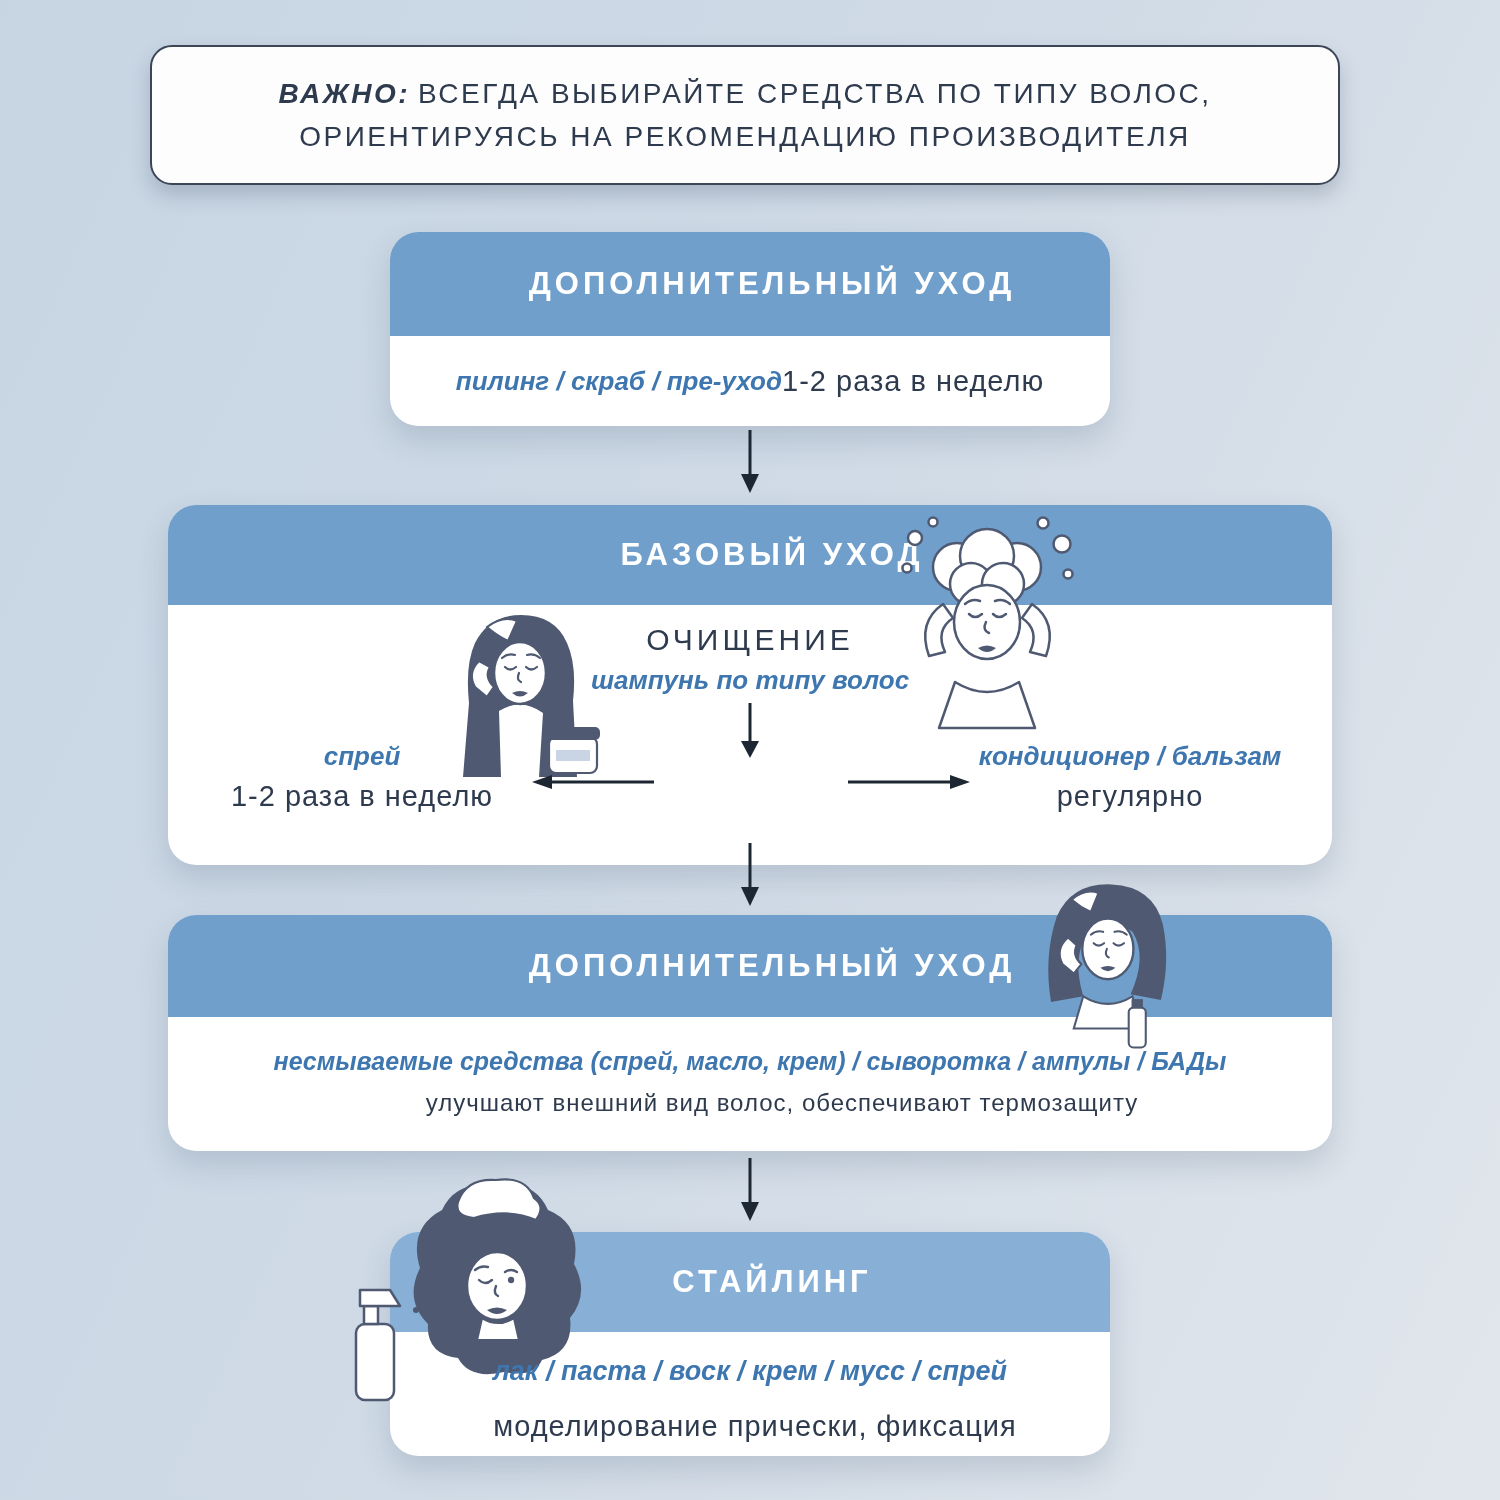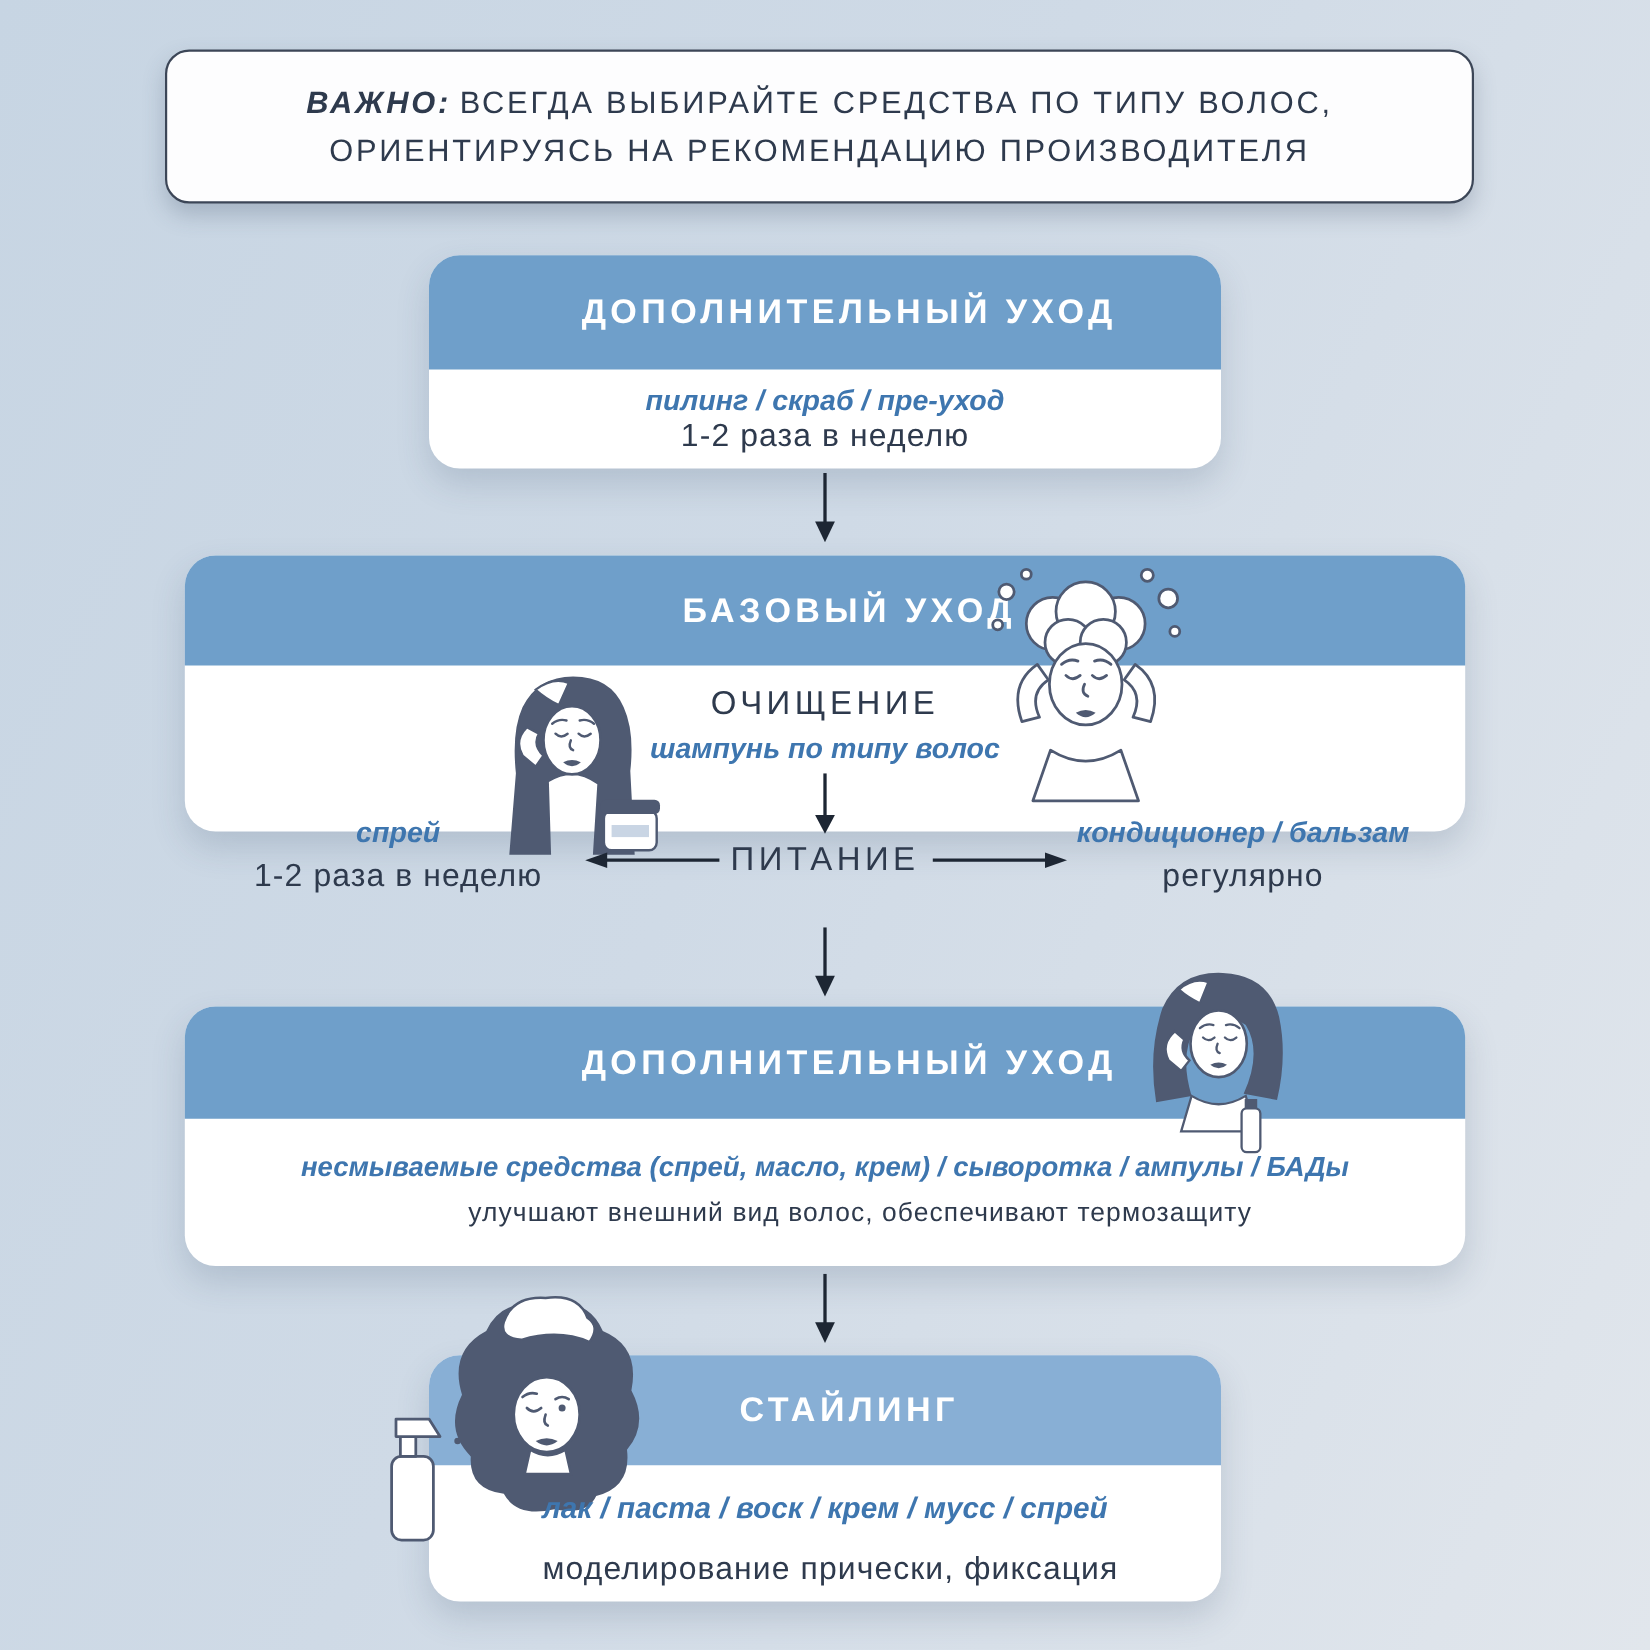--- a/index.html
+++ b/index.html
@@ -31,26 +31,26 @@
     position:absolute; left:0; top:0; width:100%;
     border-radius:28px 28px 0 0; background:#6f9fca;
     display:flex; align-items:center; justify-content:center; z-index:1;
   }
   .head-title { color:#ffffff; font-size:31px; font-weight:bold; letter-spacing:4px; white-space:nowrap;margin-left:44px; }
 
   .card-1 { left:390px; top:232px; width:720px; height:194px; }
   .card-1 .card-head { height:104px; }
   .card-1 .card-body {
     position:absolute; left:0; top:104px; width:100%; height:90px;
-    display:flex; align-items:center; justify-content:center; white-space:nowrap;flex-direction:column;
+    display:flex; align-items:center; justify-content:center; white-space:nowrap;
   }
   .card-1 .accent { font-size:26px; }
   .card-1 .plain  { font-size:29px; letter-spacing:1px; }
 
-  .card-2 { left:168px; top:505px; width:1164px; height:251px; }
+  .card-2 { left:168px; top:505px; width:1164px; height:360px; }
   .card-2 .card-head { height:100px; }
 
   .card-3 { left:168px; top:915px; width:1164px; height:236px; }
   .card-3 .card-head { height:102px; }
 
   .card-4 { left:390px; top:1232px; width:720px; height:224px; }
   .card-4 .card-head { height:100px; background:#88afd5; }
 
   .accent { color:#3e76af; font-style:italic; font-weight:bold; }
   .plain  { color:#2e3a4d; }
@@ -167,21 +167,20 @@
     </svg>
 
     <span class="center-line plain c2-cleansing">ОЧИЩЕНИЕ</span>
     <span class="center-line accent c2-cleansing-sub">шампунь по типу волос</span>
 
     <svg class="c2-varrow" width="26" height="56" viewBox="0 0 26 56">
       <line x1="13" y1="0" x2="13" y2="40" stroke="#1d2633" stroke-width="3"></line>
       <path d="M4 38 L13 55 L22 38 Z" fill="#1d2633"></path>
     </svg>
 
-    <span class="center-line plain c2-nutrition">ПИТАНИЕ</span>
 
     <svg class="c2-arrow-left" width="126" height="22" viewBox="0 0 126 22">
       <line x1="124" y1="11" x2="20" y2="11" stroke="#1d2633" stroke-width="3"></line>
       <path d="M22 4 L2 11 L22 18 Z" fill="#1d2633"></path>
     </svg>
     <svg class="c2-arrow-right" width="126" height="22" viewBox="0 0 126 22">
       <line x1="2" y1="11" x2="106" y2="11" stroke="#1d2633" stroke-width="3"></line>
       <path d="M104 4 L124 11 L104 18 Z" fill="#1d2633"></path>
     </svg>
 

